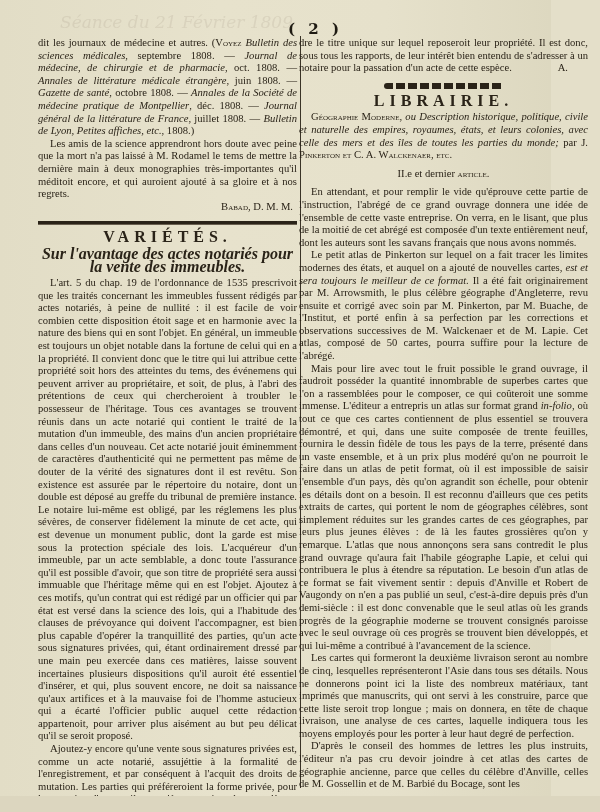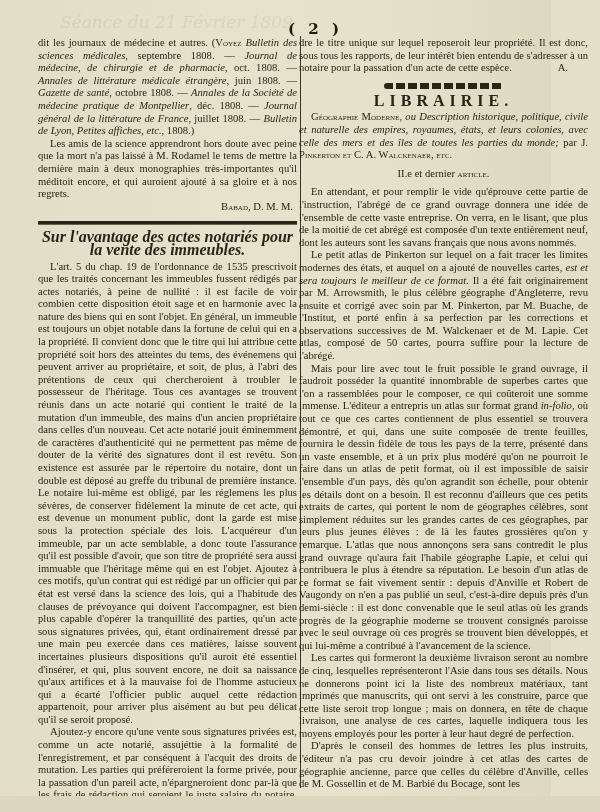--- a/index.html
+++ b/index.html
@@ -49,20 +49,21 @@
       <i>Gazette de santé</i>, <span>octobre 1808.</span> —
       <i>Annales de la Société de médecine pratique de Montpellier</i>, <span>déc. 1808.</span> —
       <i>Journal général de la littérature de France</i>, <span>juillet 1808.</span> —
       <i>Bulletin de Lyon, Petites affiches, etc.</i>, <span>1808.)</span>
     </p>
     <p class="indent">Les amis de la science apprendront hors doute avec peine que la mort n'a pas laissé à M. Rodamel le tems de mettre la dernière main à deux monographies très-importantes qu'il méditoit encore, et qui auroient ajouté à sa gloire et à nos regrets.</p>
     <span class="sig sc">Babad, D. M. M.</span>
 
     <div class="thick-rule"></div>
 
+    <div class="section-title">VARIÉTÉS.</div>
     <div class="section-sub">Sur l'avantage des actes notariés pour la vente des immeubles.</div>
 
     <p class="indent">L'art. 5 du chap. 19 de l'ordonnance de 1535 prescrivoit que les traités concernant les immeubles fussent rédigés par actes notariés, à peine de nullité : il est facile de voir combien cette disposition étoit sage et en harmonie avec la nature des biens qui en sont l'objet. En général, un immeuble est toujours un objet notable dans la fortune de celui qui en a la propriété. Il convient donc que le titre qui lui attribue cette propriété soit hors des atteintes du tems, des événemens qui peuvent arriver au propriétaire, et soit, de plus, à l'abri des prétentions de ceux qui chercheroient à troubler le possesseur de l'héritage. Tous ces avantages se trouvent réunis dans un acte notarié qui contient le traité de la mutation d'un immeuble, des mains d'un ancien propriétaire dans celles d'un nouveau. Cet acte notarié jouit éminemment de caractères d'authenticité qui ne permettent pas même de douter de la vérité des signatures dont il est revêtu. Son existence est assurée par le répertoire du notaire, dont un double est déposé au greffe du tribunal de première instance. Le notaire lui-même est obligé, par les réglemens les plus sévères, de conserver fidèlement la minute de cet acte, qui est devenue un monument public, dont la garde est mise sous la protection spéciale des lois. L'acquéreur d'un immeuble, par un acte semblable, a donc toute l'assurance qu'il est possible d'avoir, que son titre de propriété sera aussi immuable que l'héritage même qui en est l'objet. Ajoutez à ces motifs, qu'un contrat qui est rédigé par un officier qui par état est versé dans la science des lois, qui a l'habitude des clauses de prévoyance qui doivent l'accompagner, est bien plus capable d'opérer la tranquillité des parties, qu'un acte sous signatures privées, qui, étant ordinairement dressé par une main peu exercée dans ces matières, laisse souvent incertaines plusieurs dispositions qu'il auroit été essentiel d'insérer, et qui, plus souvent encore, ne doit sa naissance qu'aux artifices et à la mauvaise foi de l'homme astucieux qui a écarté l'officier public auquel cette rédaction appartenoit, pour arriver plus aisément au but peu délicat qu'il se seroit proposé.</p>
     <p class="indent">Ajoutez-y encore qu'une vente sous signatures privées est, comme un acte notarié, assujéttie à la formalité de l'enregistrement, et par conséquent à l'acquit des droits de mutation. Les parties qui préféreroient la forme privée, pour la passation d'un pareil acte, n'épargneroient donc par-là que les frais de rédaction qui seroient le juste salaire du notaire, si elles avoient voulu donner à l'acte la forme authentique ; et, par cette légère économie, s'exposeroient à toutes les embûches qu'on pouroit tendre à leur bonne foi, à tous les désagrémens de la vérification des signatures, en cas de dénégation, et à toutes les chances qui peuvent faire per-</p>
   </div>
 
   <div class="col-divider"></div>
 
   <div class="col col-right">
     <p>

